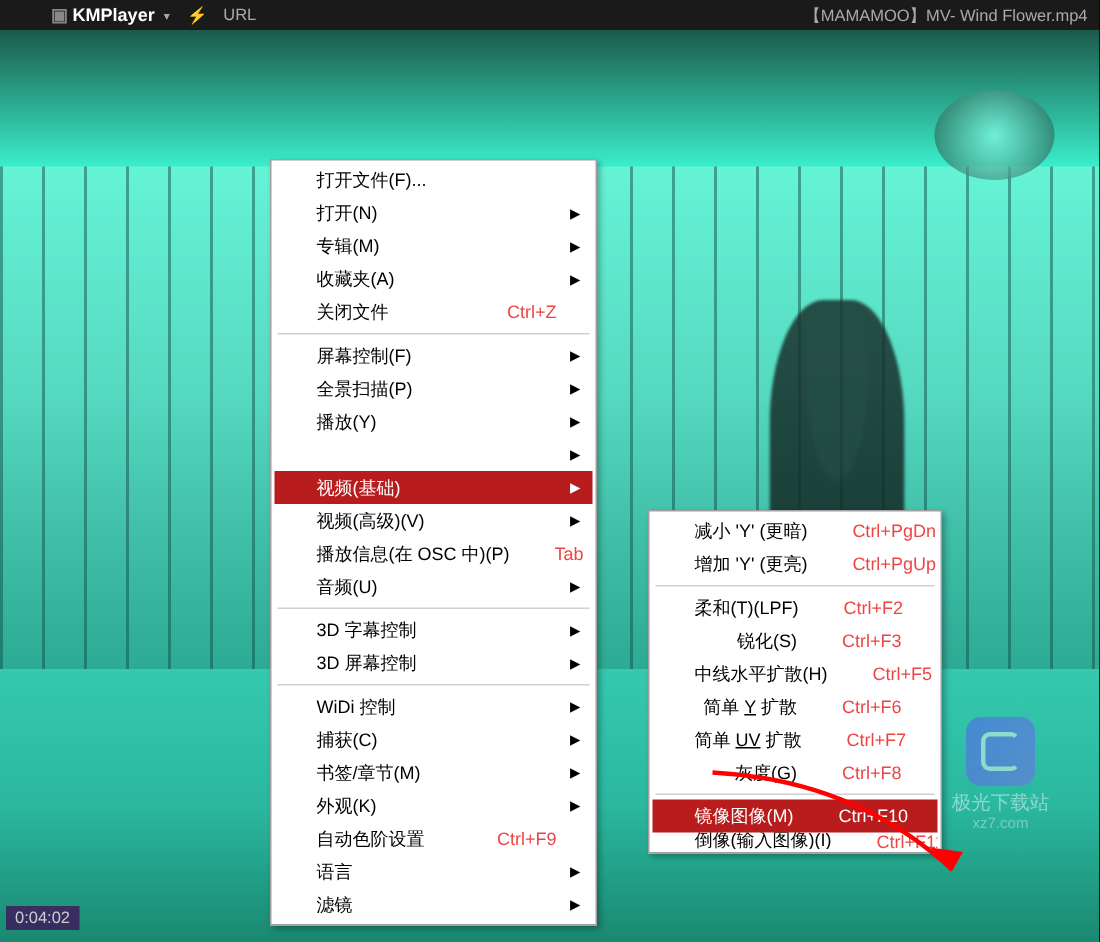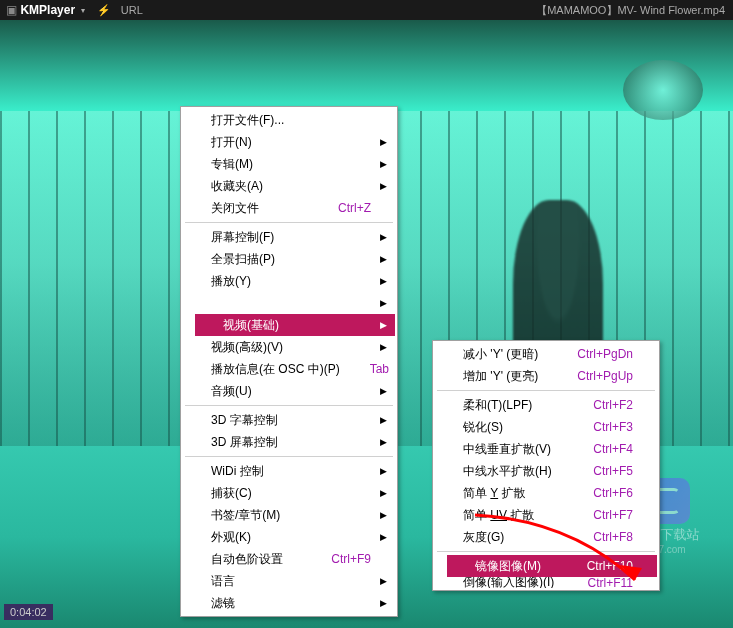--- a/index.html
+++ b/index.html
@@ -1,44 +1,44 @@
 <!DOCTYPE html>
 <html><head>
 <meta charset="utf-8">
 <style>
 *{margin:0;padding:0;box-sizing:border-box;font-family:"Microsoft YaHei",Arial,sans-serif;font-size:12px;}
 body{width:733px;height:628px;overflow:hidden;background:#000;position:relative;}
 .titlebar{height:20px;background:#1a1a1a;color:#ccc;display:flex;align-items:center;padding:0 6px;position:relative;z-index:10;}
-.titlebar .logo{font-size:11px;font-weight:normal;}
+.titlebar .logo{font-size:11px;font-weight:bold;margin-left:28px;}
 .titlebar .logo b{color:#fff;}
 .titlebar .dd{margin-left:6px;font-size:8px;color:#aaa;}
 .titlebar .bolt{margin-left:12px;color:#aaa;font-size:11px;}
 .titlebar .url{margin-left:10px;color:#aaa;font-size:11px;}
 .titlebar .file{position:absolute;right:8px;color:#aaa;font-size:11px;}
 .video-bg{position:absolute;top:20px;left:0;right:0;bottom:0;background:linear-gradient(180deg,#1a5a4a 0%,#3aeecb 15%,#4aeed0 40%,#3dd4ba 60%,#2ab89f 85%,#1a8870 100%);overflow:hidden;}
 .video-bg::before{content:"";position:absolute;top:15%;left:0;right:0;height:55%;background:repeating-linear-gradient(90deg,rgba(20,80,70,.5) 0 2px,transparent 2px 28px),linear-gradient(180deg,rgba(200,255,240,.3),rgba(40,150,130,.6));}
 .shadow-fig{position:absolute;right:130px;top:180px;width:90px;height:210px;background:radial-gradient(ellipse at 50% 20%,#1a3530 0 20px,transparent 22px),linear-gradient(180deg,#1a3530,#0f2420);border-radius:40% 40% 20% 20%;opacity:.85;filter:blur(1px);}
 .light{position:absolute;right:30px;top:40px;width:80px;height:60px;background:radial-gradient(circle,#8affea,#1a5040);border-radius:50%;opacity:.7;}
 .timer{position:absolute;left:4px;bottom:8px;color:#ccc;font-size:11px;background:rgba(61,28,92,.85);padding:2px 6px;}
 .watermark{position:absolute;right:6px;bottom:80px;width:120px;height:70px;opacity:.45;color:#fff;text-align:center;}
 .watermark .wm-ico{width:46px;height:46px;margin:0 auto 2px;border-radius:10px;background:linear-gradient(135deg,#5a4aff,#8a5aff);position:relative;}
 .watermark .wm-ico::after{content:"";position:absolute;inset:10px;border:3px solid #fff;border-radius:6px;border-right-color:transparent;}
 .watermark .wm-txt{font-size:13px;}
 .watermark .wm-sub{font-size:10px;opacity:.8;}
 .menu{position:absolute;background:#fff;border:1px solid #a0a0a0;box-shadow:2px 2px 4px rgba(0,0,0,.3);padding:2px;z-index:100;}
 .menu .mi{height:22px;display:flex;align-items:center;padding:0 24px 0 28px;color:#000;white-space:nowrap;cursor:default;position:relative;}
 .menu .mi .lbl{flex:1;}
-.menu .mi .sc{margin-left:30px;color:#a21caf;}
+.menu .mi .sc{margin-left:30px;color:#ef4444;}
 .menu .mi .arw{position:absolute;right:8px;font-size:9px;color:#000;}
-.menu .mi.hl{background:#be185d;color:#fff;margin-left:12px;}
+.menu .mi.hl{background:#b91c1c;color:#fff;}
 .menu .mi.hl .sc,.menu .mi.hl .arw,.menu .mi.hl u{color:#fff;}
 .menu .sep{height:1px;background:#d0d0d0;margin:3px 2px;}
 .menu .mi u{text-decoration:underline;}
 .menu1{left:180px;top:106px;width:218px;}
-.menu2{left:432px;top:340px;width:228px;}
+.menu2{left:432px;top:340px;width:196px;text-align:right;}
 .arrow-annot{position:absolute;left:470px;top:510px;width:190px;height:80px;z-index:150;pointer-events:none;}
 .arrow-annot svg{width:100%;height:100%;}
 </style>
 </head>
 <body>
 
 <div class="titlebar">
   <span class="logo"><span style="color:#888">▣</span> <b>KMPlayer</b></span>
   <span class="dd">▾</span>
   <span class="bolt">⚡</span>
@@ -161,24 +161,20 @@
   <div class="sep"></div>
   <div class="mi">
       <span class="lbl"><span>柔和(T)(LPF)</span></span>
       <span class="sc">Ctrl+F2</span>
     </div>
   <div class="mi">
       <span class="lbl"><span>锐化(S)</span></span>
       <span class="sc">Ctrl+F3</span>
     </div>
   <div class="mi">
-      <span class="lbl"><span>中线垂直扩散(V)</span></span>
-      <span class="sc">Ctrl+F4</span>
-    </div>
-  <div class="mi">
       <span class="lbl"><span>中线水平扩散(H)</span></span>
       <span class="sc">Ctrl+F5</span>
     </div>
   <div class="mi">
       <span class="lbl">简单 <u>Y</u> 扩散</span>
       <span class="sc">Ctrl+F6</span>
     </div>
   <div class="mi">
       <span class="lbl">简单 <u>UV</u> 扩散</span>
       <span class="sc">Ctrl+F7</span>

